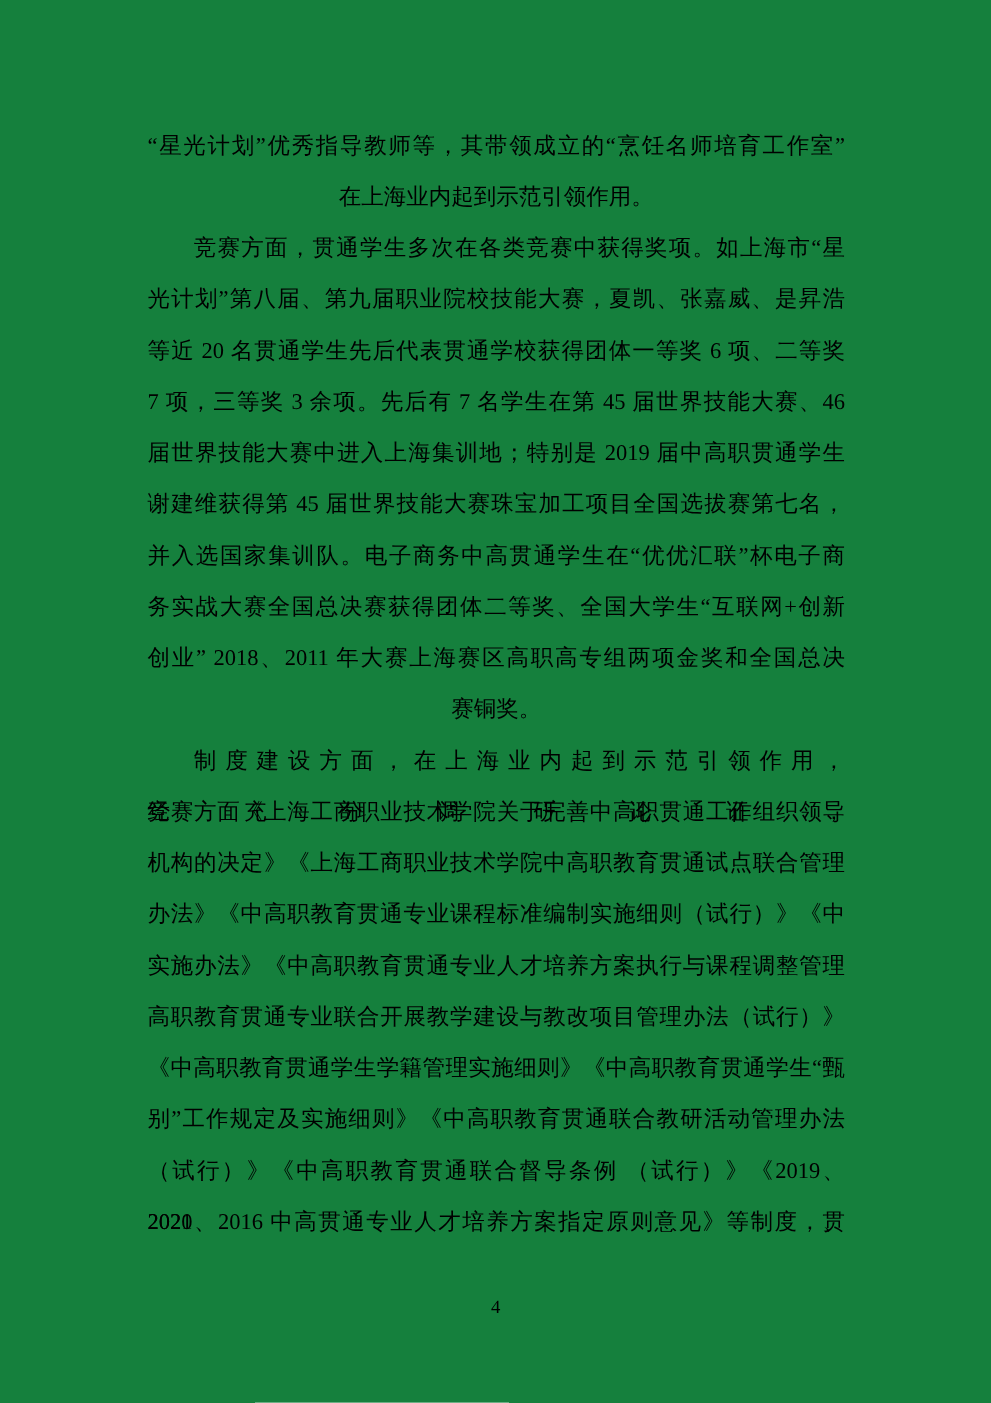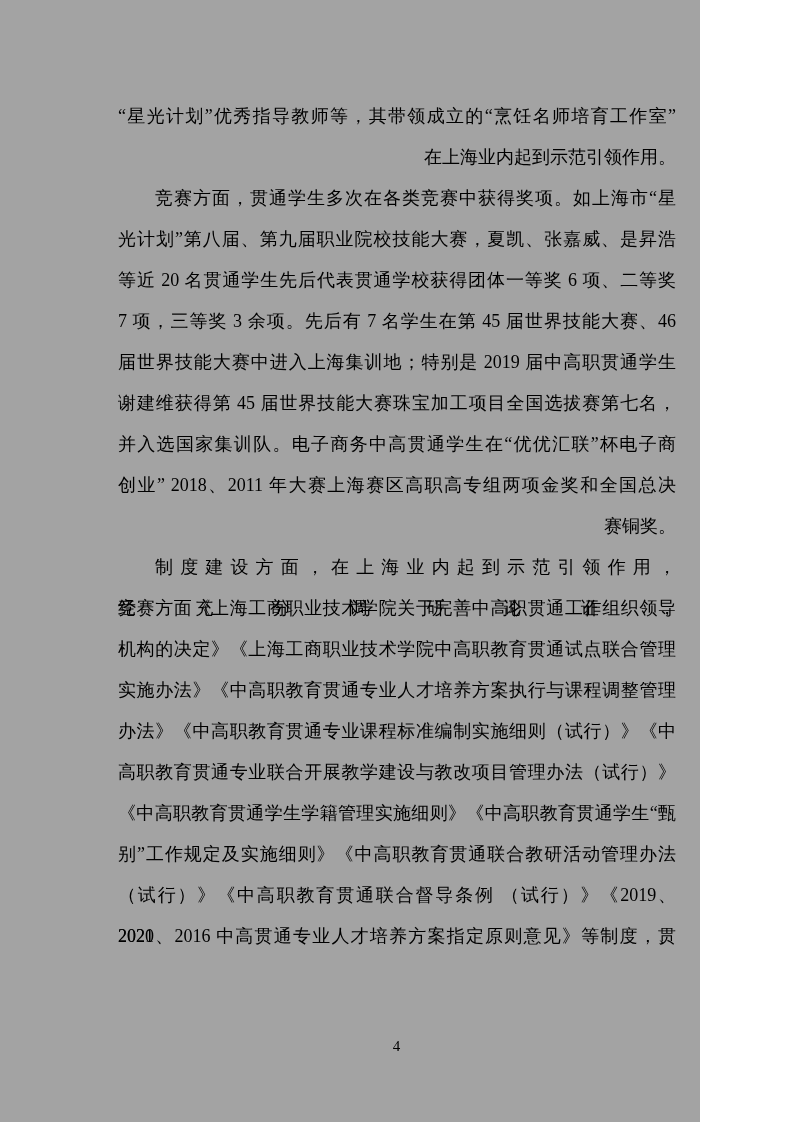--- a/index.html
+++ b/index.html
@@ -11,24 +11,23 @@
   }
   body {
     position: relative;
     background: #ffffff;
     font-family: "Liberation Serif", "DejaVu Serif", serif;
     color: #000000;
   }
   .page {
     position: absolute;
     left: 0; top: 0;
-    width: 680px;
+    width: 793px;
     height: 1122px;
-    background: #a3a3a3;
-    padding-left: 20px;
+    background: #15803d;
   }
   .content {
     position: absolute;
     left: 118px;
     top: 96px;
     width: 558px;
   }
   .paragraph {
     margin: 0;
     padding: 0;
@@ -39,21 +38,21 @@
     font-size: 18px;
     text-align: justify;
     text-align-last: justify;
     word-break: keep-all;
     overflow: visible;
   }
   .line.indent {
     text-indent: 37px;
   }
   .line.last {
-    text-align: right;
+    text-align: center;
     text-align-last: auto;
   }
   .footer {
     position: absolute;
     left: 0;
     top: 1036px;
     width: 793px;
     text-align: center;
   }
   .page-number {
@@ -72,29 +71,30 @@
         <div class="line last">在上海业内起到示范引领作用。</div>
       </div>
       <div class="paragraph">
         <div class="line indent">竞赛方面，贯通学生多次在各类竞赛中获得奖项。如上海市“星</div>
         <div class="line">光计划”第八届、第九届职业院校技能大赛，夏凯、张嘉威、是昇浩</div>
         <div class="line">等近 20 名贯通学生先后代表贯通学校获得团体一等奖 6 项、二等奖</div>
         <div class="line">7 项，三等奖 3 余项。先后有 7 名学生在第 45 届世界技能大赛、46</div>
         <div class="line">届世界技能大赛中进入上海集训地；特别是 2019 届中高职贯通学生</div>
         <div class="line">谢建维获得第 45 届世界技能大赛珠宝加工项目全国选拔赛第七名，</div>
         <div class="line">并入选国家集训队。电子商务中高贯通学生在“优优汇联”杯电子商</div>
+        <div class="line">务实战大赛全国总决赛获得团体二等奖、全国大学生“互联网+创新</div>
         <div class="line">创业” 2018、2011 年大赛上海赛区高职高专组两项金奖和全国总决</div>
         <div class="line last">赛铜奖。</div>
       </div>
       <div class="paragraph">
         <div class="line indent">制度建设方面，在上海业内起到示范引领作用，经充分调研论证，</div>
         <div class="line">竞赛方面《上海工商职业技术学院关于完善中高职贯通工作组织领导</div>
         <div class="line">机构的决定》《上海工商职业技术学院中高职教育贯通试点联合管理</div>
+        <div class="line">办法》《中高职教育贯通专业课程标准编制实施细则（试行）》《中</div>
         <div class="line">实施办法》《中高职教育贯通专业人才培养方案执行与课程调整管理</div>
-        <div class="line">办法》《中高职教育贯通专业课程标准编制实施细则（试行）》《中</div>
         <div class="line">高职教育贯通专业联合开展教学建设与教改项目管理办法（试行）》</div>
         <div class="line">《中高职教育贯通学生学籍管理实施细则》《中高职教育贯通学生“甄</div>
         <div class="line">别”工作规定及实施细则》《中高职教育贯通联合教研活动管理办法</div>
         <div class="line">（试行）》《中高职教育贯通联合督导条例 （试行）》《2019、2020、</div>
         <div class="line">2021、2016 中高贯通专业人才培养方案指定原则意见》等制度，贯</div>
       </div>
     </section>
   <footer class="footer">
     <span class="page-number">4</span>
   </footer>

